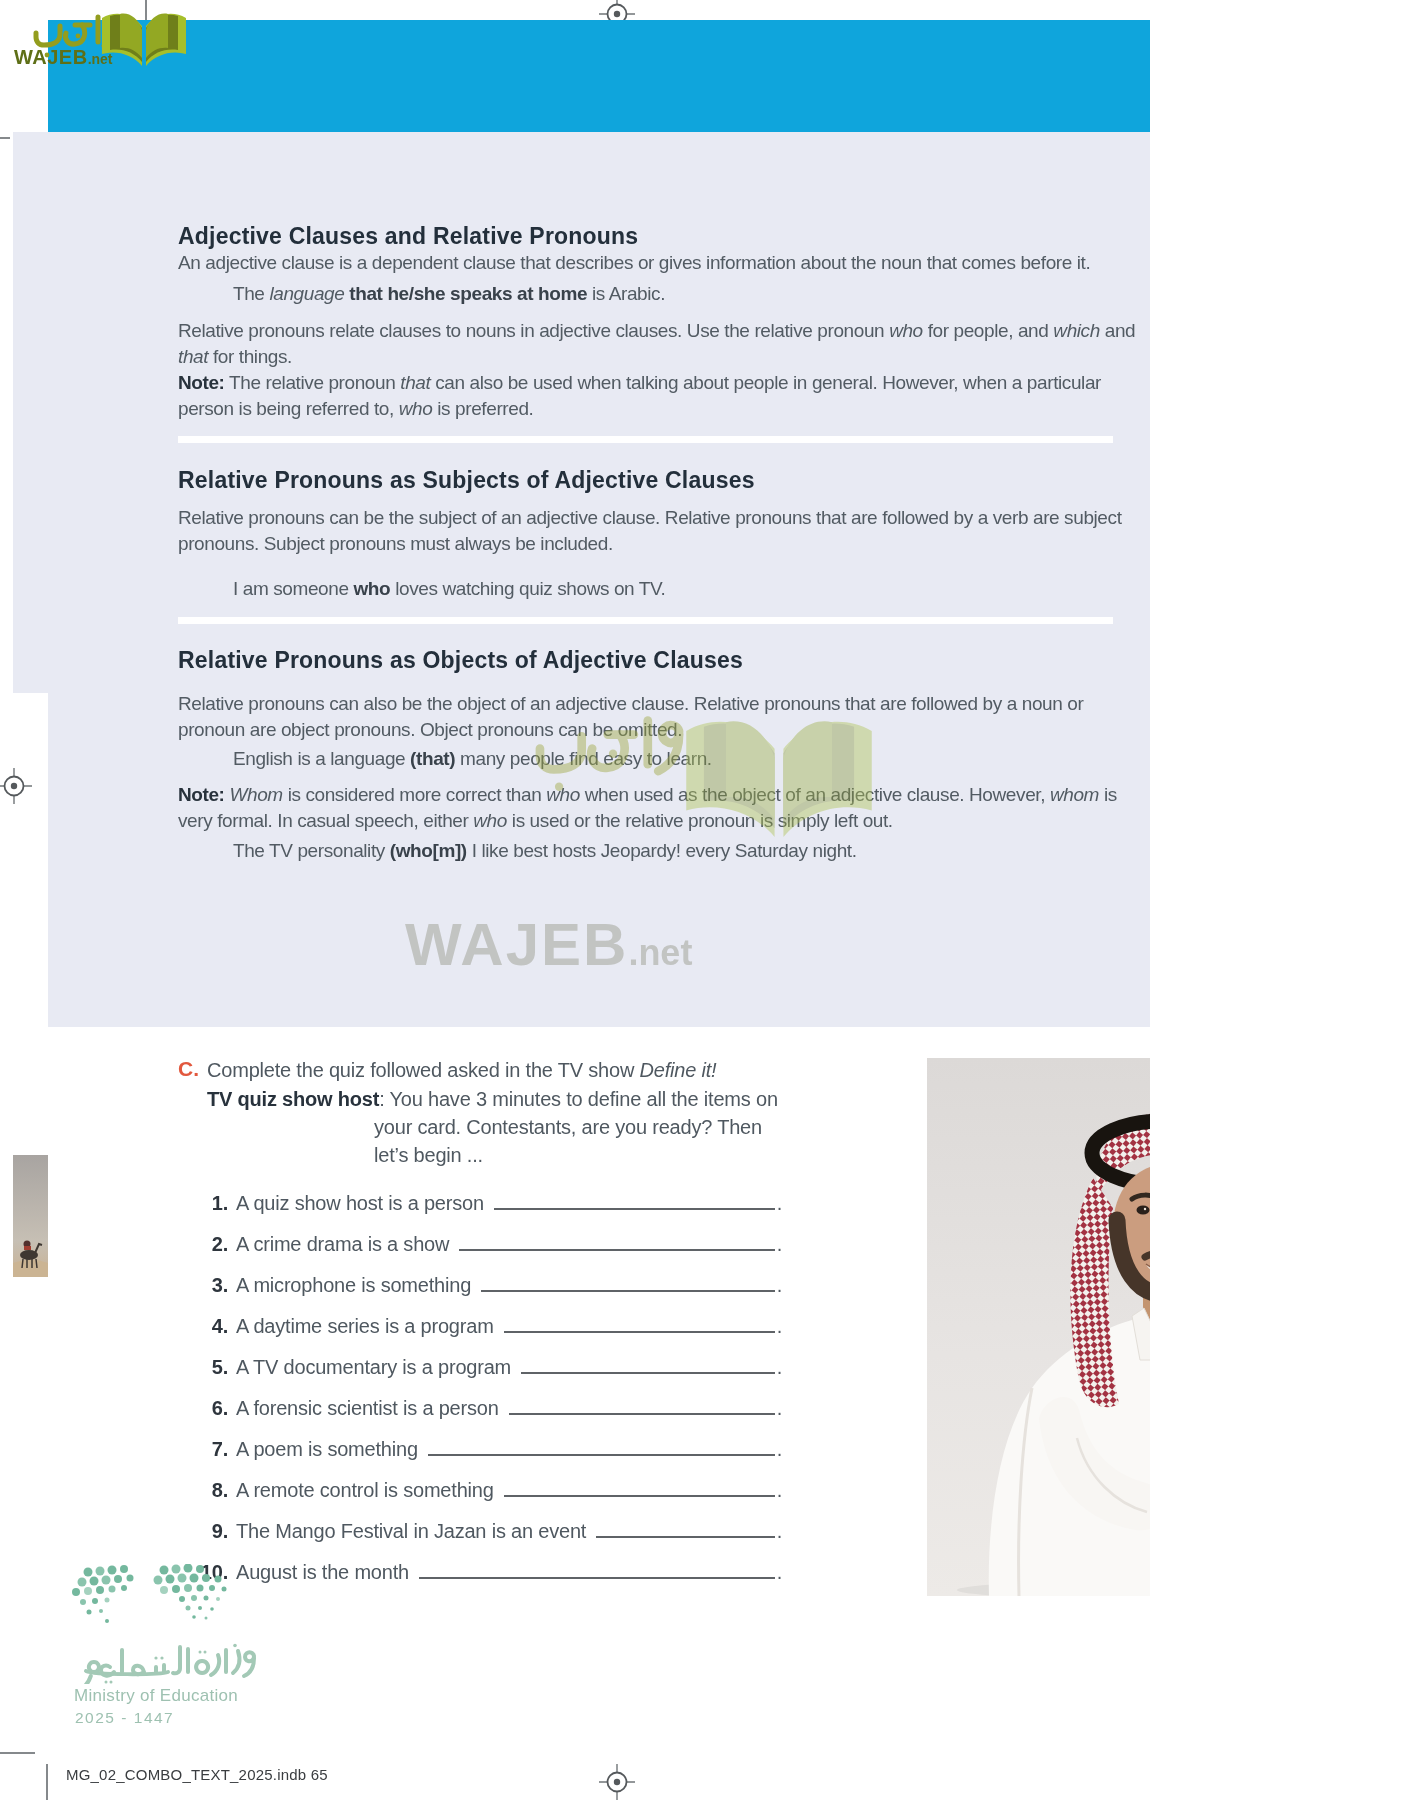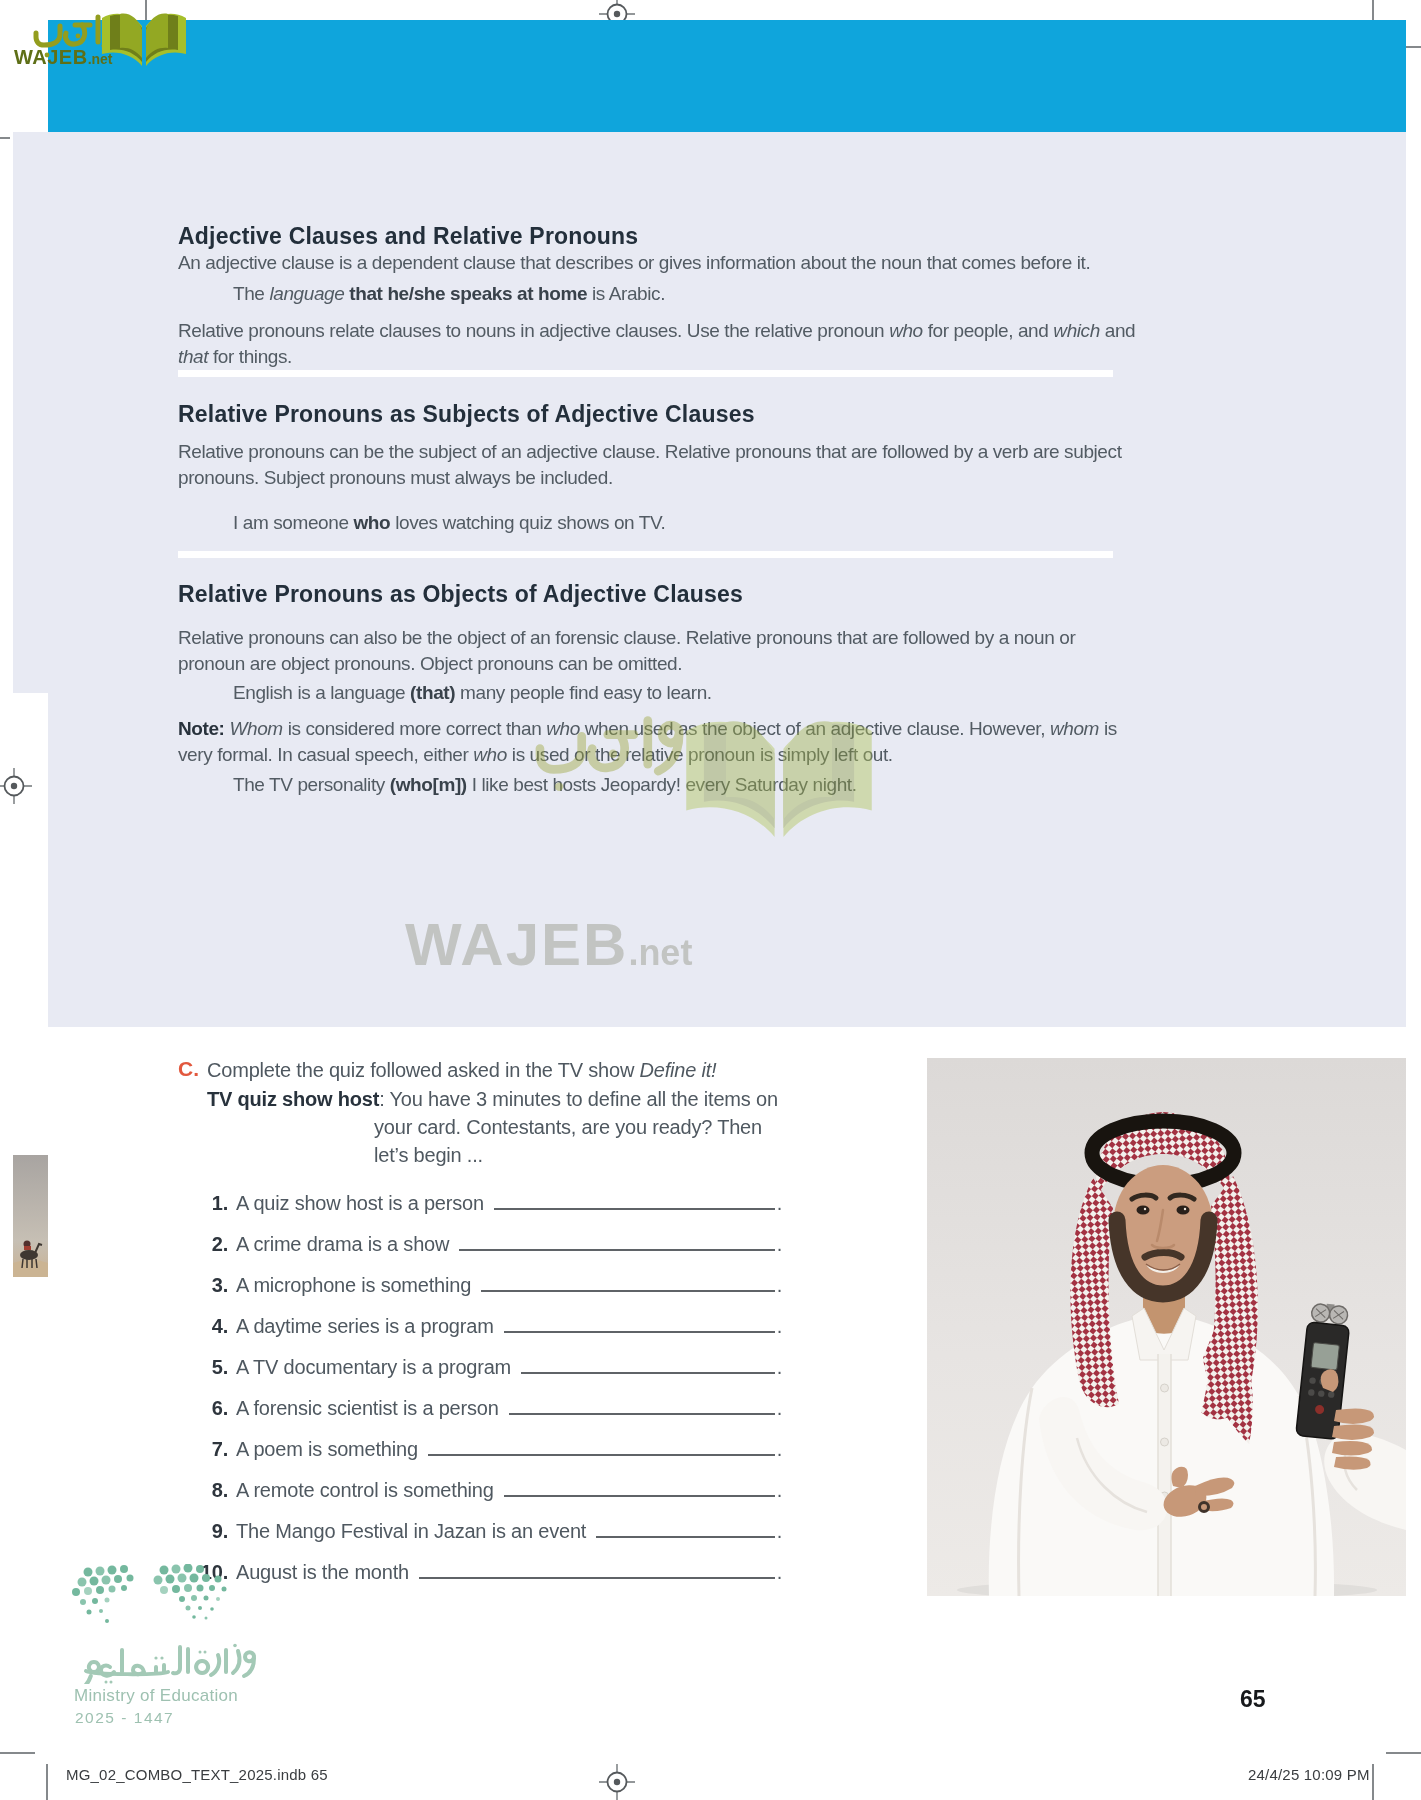--- a/index.html
+++ b/index.html
@@ -1,16 +1,16 @@
 <!DOCTYPE html>
 <html><head>
 <meta charset="utf-8">
 <style>
   html,body{margin:0;padding:0;background:#ffffff;}
-  .page{position:relative;width:1421px;height:1800px;background:#ffffff;overflow:hidden;
+  .page{position:relative;width:1150px;height:1800px;background:#ffffff;overflow:hidden;
         font-family:"Liberation Sans",sans-serif;}
   .abs{position:absolute;}
 
   
   .band{left:48px;top:20px;width:1358px;height:112px;background:#0FA5DC;}
   .leftcol{left:13px;top:132px;width:35px;height:561px;background:#E8EAF3;}
   .panel{left:48px;top:132px;width:1358px;height:895px;background:#E8EAF3;}
 
   
   .gcontent{left:178px;top:222px;width:960px;}
@@ -112,27 +112,28 @@
       <path d="M46,54 C40,46 32,43 24,44 L24,10 C33,8 42,14 46,26 Z" fill="#93A823"></path>
       <path d="M50,54 C56,46 64,43 72,44 L72,10 C63,8 54,14 50,26 Z" fill="#93A823"></path>
     </svg>
   </div>
 
   <div class="abs gcontent">
     <div class="gh" style="">Adjective Clauses and Relative Pronouns</div>
     <div class="gp" style="margin-bottom:5px"><span class="run-r">An adjective clause is a dependent clause that describes or gives information about the noun that comes before it.</span></div>
     <div class="gp gex" style="margin-bottom:11px"><span class="run-r">The </span><span class="run-i">language</span><span class="run-r"> </span><span class="run-b">that he/she speaks at home</span><span class="run-r"> is Arabic.</span></div>
     <div class="gp" style=""><span class="run-r">Relative pronouns relate clauses to nouns in adjective clauses. Use the relative pronoun </span><span class="run-i">who</span><span class="run-r"> for people, and </span><span class="run-i">which</span><span class="run-r"> and </span><span class="run-i">that</span><span class="run-r"> for things.</span></div>
+    <div class="gp" style="margin-bottom:14px"><span class="run-n">Note:</span><span class="run-r"> The relative pronoun </span><span class="run-i">that</span><span class="run-r"> can also be used when talking about people in general. However, when a particular person is being referred to, </span><span class="run-i">who</span><span class="run-r"> is preferred.</span></div>
     <div class="divider" style="margin-bottom:23px"></div>
     <div class="gh" style="margin-bottom:11px">Relative Pronouns as Subjects of Adjective Clauses</div>
     <div class="gp" style="margin-bottom:19px"><span class="run-r">Relative pronouns can be the subject of an adjective clause. Relative pronouns that are followed by a verb are subject pronouns. Subject pronouns must always be included.</span></div>
     <div class="gp gex" style="margin-bottom:15px"><span class="run-r">I am someone </span><span class="run-b">who</span><span class="run-r"> loves watching quiz shows on TV.</span></div>
     <div class="divider" style="margin-bottom:22px"></div>
     <div class="gh" style="margin-bottom:17px">Relative Pronouns as Objects of Adjective Clauses</div>
-    <div class="gp" style="margin-bottom:3px"><span class="run-r">Relative pronouns can also be the object of an forensic clause. Relative pronouns that are followed by a noun or pronoun are object pronouns. Object pronouns can be omitted.</span></div>
+    <div class="gp" style="margin-bottom:3px"><span class="run-r">Relative pronouns can also be the object of an adjective clause. Relative pronouns that are followed by a noun or pronoun are object pronouns. Object pronouns can be omitted.</span></div>
     <div class="gp gex" style="margin-bottom:10px"><span class="run-r">English is a language </span><span class="run-b">(that)</span><span class="run-r"> many people find easy to learn.</span></div>
     <div class="gp" style="margin-bottom:4px"><span class="run-n">Note:</span><span class="run-r"> </span><span class="run-i">Whom</span><span class="run-r"> is considered more correct than </span><span class="run-i">who</span><span class="run-r"> when used as the object of an adjective clause. However, </span><span class="run-i">whom</span><span class="run-r"> is very formal. In casual speech, either </span><span class="run-i">who</span><span class="run-r"> is used or the relative pronoun is simply left out.</span></div>
     <div class="gp gex"><span class="run-r">The TV personality </span><span class="run-b">(who[m])</span><span class="run-r"> I like best hosts Jeopardy! every Saturday night.</span></div>
   </div>
 
   <div class="abs wm" style="left:405px;top:688px;width:640px;height:300px">
     <svg class="abs" style="left:268px;top:0" width="212" height="170" viewBox="0 0 96 66">
       <path d="M46,62 C36,50 20,46 6,50 L6,14 C20,6 36,10 46,22 Z" fill="#AFC254"></path>
       <path d="M50,62 C60,50 76,46 90,50 L90,14 C76,6 60,10 50,22 Z" fill="#AFC254"></path>
       <path d="M46,58 C38,48 26,44 14,46 L14,12 C27,8 39,13 46,24 Z" fill="#8A9A3F"></path>

